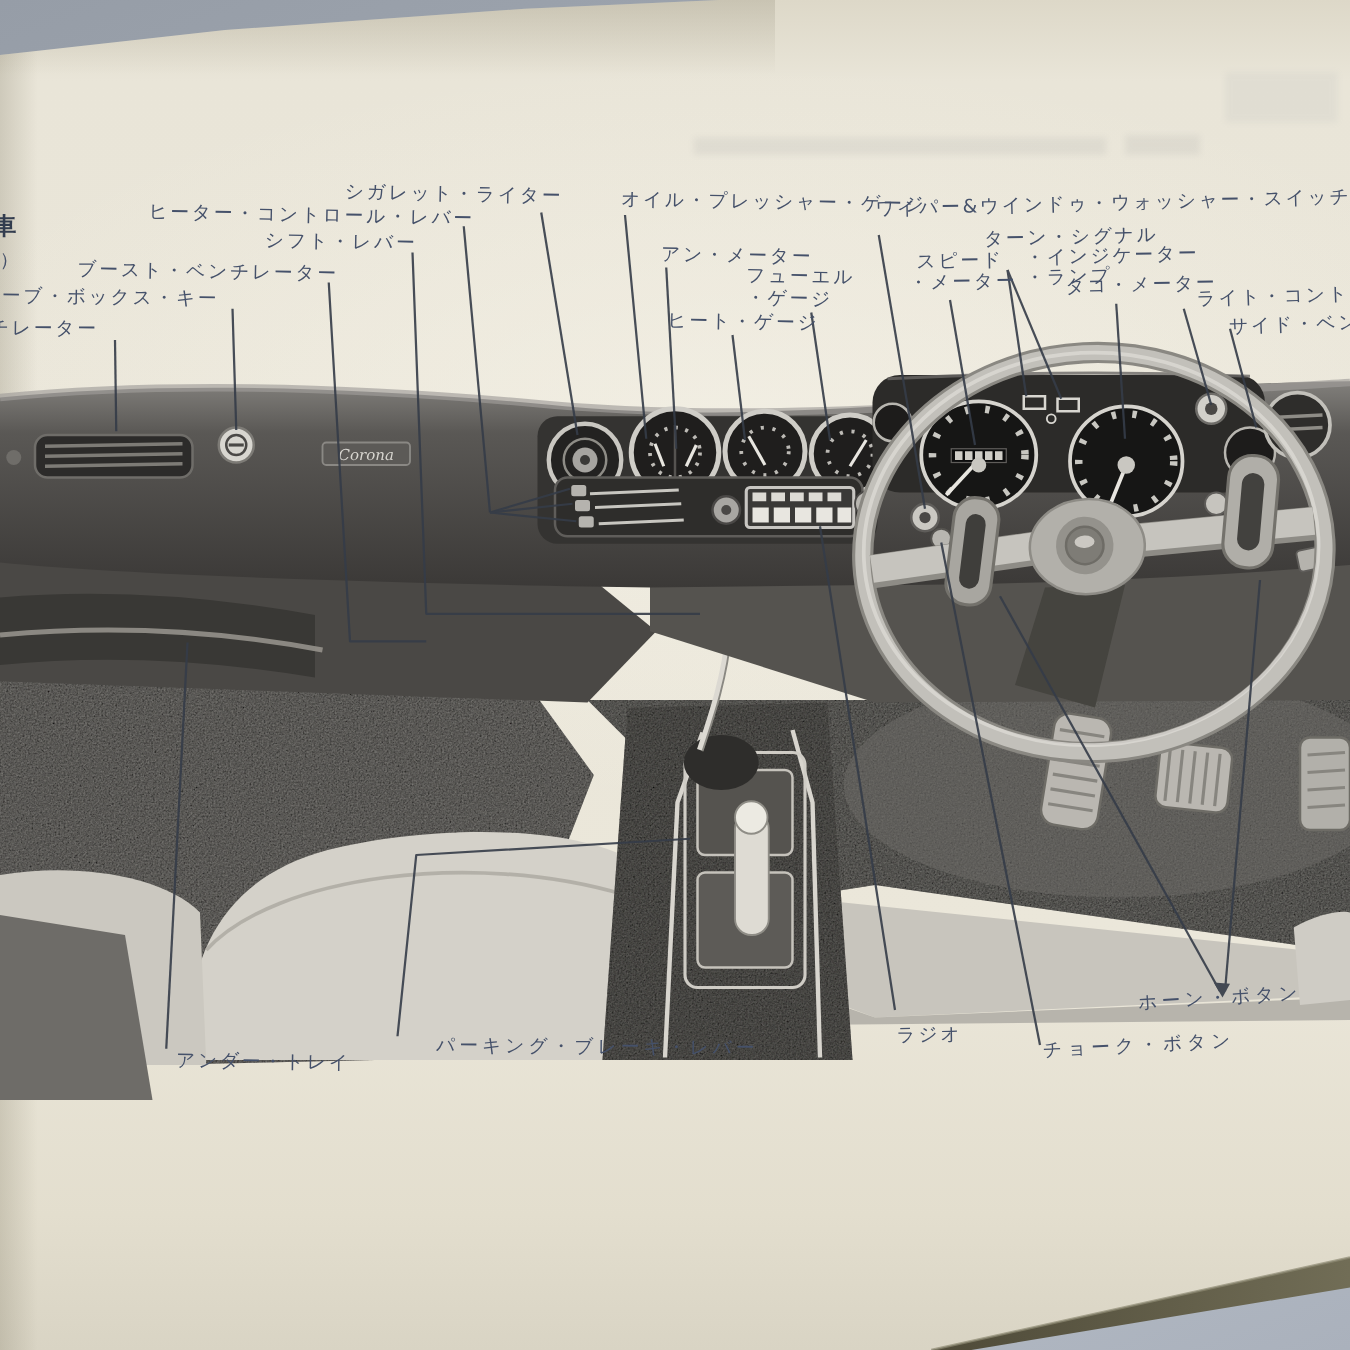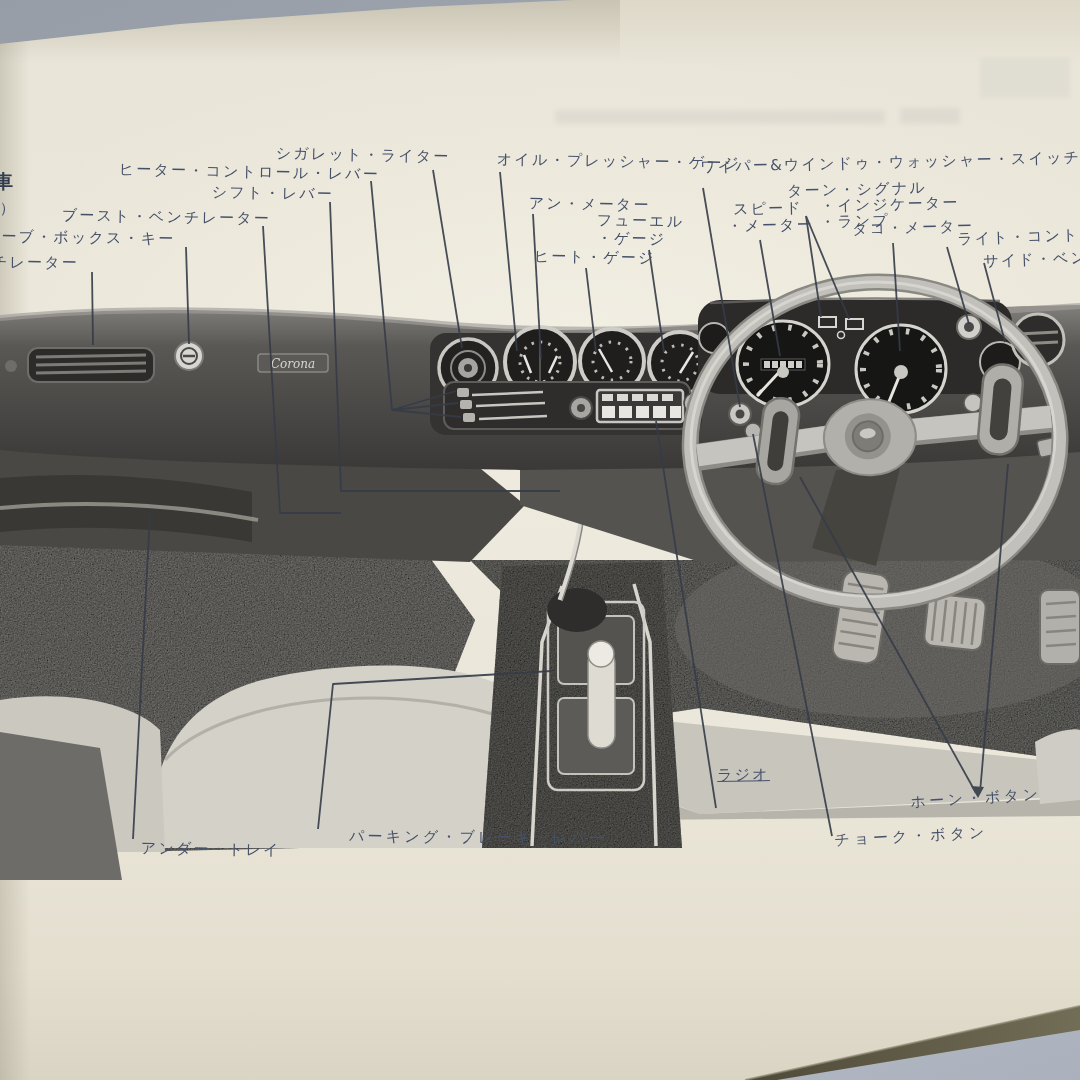--- a/index.html
+++ b/index.html
@@ -344,21 +344,21 @@
     <div class="lbl" style="left:820px;top:199px;transform:rotate(-1.5deg);">・インジケーター</div>
     <div class="lbl" style="left:820px;top:215px;transform:rotate(-1.5deg);">・ランプ</div>
     <div class="lbl" style="left:733px;top:202px;transform:rotate(-1deg);">スピード</div>
     <div class="lbl" style="left:727px;top:219px;transform:rotate(-1deg);">・メーター</div>
     <div class="lbl" style="left:852px;top:222px;transform:rotate(-1.5deg);">タコ・メーター</div>
     <div class="lbl" style="left:957px;top:232px;transform:rotate(-2deg);">ライト・コントロー</div>
     <div class="lbl" style="left:983px;top:254px;transform:rotate(-2deg);">サイド・ベン</div>
 
     <div class="lbl" style="left:141px;top:841px;transform:rotate(0.8deg);">アンダー・トレイ</div>
     <div class="lbl" style="left:349px;top:829px;letter-spacing:3.2px;transform:rotate(0.5deg);">パーキング・ブレーキ・レバー</div>
-    <div class="lbl" style="left:717px;top:768px;transform:rotate(-1deg);text-decoration:underline;">ラジオ</div>
+    <div class="lbl" style="left:717px;top:821px;transform:rotate(-1deg);">ラジオ</div>
     <div class="lbl" style="left:834px;top:833px;letter-spacing:4px;transform:rotate(-3deg);">チョーク・ボタン</div>
     <div class="lbl" style="left:910px;top:795px;letter-spacing:3.5px;transform:rotate(-3.5deg);">ホーン・ボタン</div>
   </div>
 
   <svg width="1080" height="1080" viewBox="0 0 1080 1080" style="position:absolute;left:0;top:0;pointer-events:none;">
     <polygon points="745,1080 1080,1006 1080,1030 777,1080" fill="url(#bandGrad2)"></polygon>
     <defs>
       <linearGradient id="bandGrad2" x1="0" y1="0" x2="1" y2="0">
         <stop offset="0" stop-color="#4e4a38"></stop>
           <stop offset="1" stop-color="#716d56"></stop>

